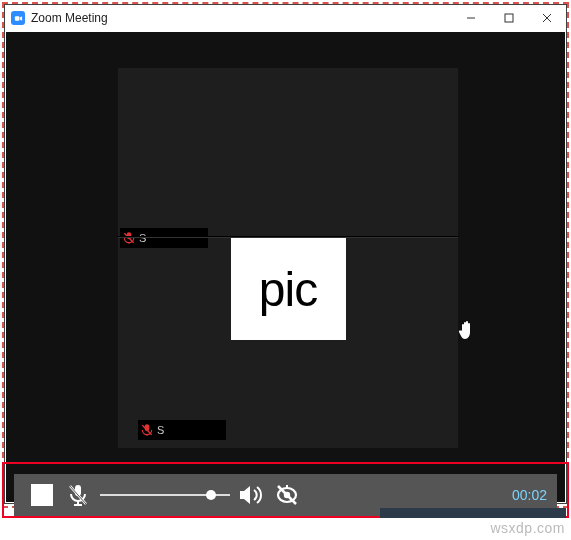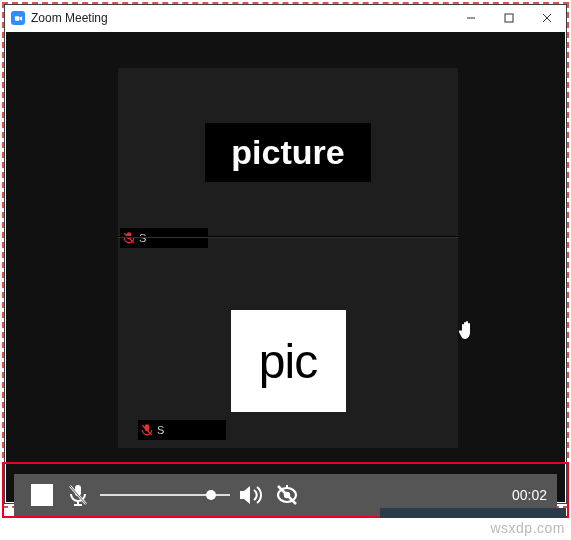--- a/index.html
+++ b/index.html
@@ -10,39 +10,39 @@
   .app-icon { width: 14px; height: 14px; background: #2d8cff; border-radius: 3px; margin-right: 6px; display: flex; align-items: center; justify-content: center; }
   .app-icon svg { width: 9px; height: 9px; }
   .titlebar .spacer { flex: 1; }
   .win-btn { width: 38px; height: 26px; display: flex; align-items: center; justify-content: center; color: #333; font-size: 11px; }
   .client { position: absolute; left: 1px; right: 1px; top: 27px; bottom: 1px; background: #111; }
   .video-pane { position: absolute; left: 112px; top: 36px; width: 340px; height: 380px; background: #1e1e1e; }
   .upper { position: absolute; left: 0; top: 0; right: 0; height: 168px; display: flex; align-items: center; justify-content: center; }
   .picture-box { background: #000; padding: 10px 26px; }
   .picture-box span { color: #fff; font-weight: 900; font-size: 34px; font-family: Arial, sans-serif; }
   .divider { position: absolute; left: 0; right: 0; top: 168px; height: 1px; background: #000; box-shadow: 0 1px 0 #333; }
-  .lower { position: absolute; left: 0; right: 0; top: 170px; bottom: 36px; display: flex; align-items: flex-end; justify-content: center; }
+  .lower { position: absolute; left: 0; right: 0; top: 170px; bottom: 36px; display: flex; align-items: flex-start; justify-content: center; }
   .pic-box { width: 115px; height: 102px; background: #fff; display: flex; align-items: center; justify-content: center; }
   .pic-box span { color: #000; font-size: 48px; font-family: Arial, sans-serif; font-weight: 400; letter-spacing: -1px; }
   .nametag { position: absolute; background: #000; height: 20px; display: flex; align-items: center; padding: 0 6px 0 2px; }
   .nametag .mic-mute { width: 14px; height: 14px; display: flex; align-items: center; justify-content: center; }
   .nametag .nm { color: #ccc; font-size: 11px; margin-left: 3px; }
   .nametag1 { left: 2px; top: 160px; width: 88px; }
   .nametag2 { left: 20px; bottom: 8px; width: 88px; }
   .raise-hand { position: absolute; left: 340px; top: 252px; color: #fff; font-size: 18px; }
   
   .rec-outline { position: absolute; left: 2px; right: 2px; top: 462px; height: 56px; border: 2px solid #e02; }
   .rec-bar { position: absolute; left: 14px; right: 14px; top: 474px; height: 42px; background: #555; display: flex; align-items: center; padding: 0 10px; }
   .rec-btn { width: 36px; height: 36px; display: flex; align-items: center; justify-content: center; color: #fff; }
   .stop-sq { width: 22px; height: 22px; background: #fff; }
   .vslider { flex: 0 0 130px; height: 36px; display: flex; align-items: center; margin: 0 4px; position: relative; }
   .vslider .track { width: 100%; height: 2px; background: #ddd; }
   .vslider .thumb { position: absolute; right: 14px; top: 50%; width: 10px; height: 10px; background: #fff; border-radius: 50%; transform: translateY(-50%); }
   .rec-spacer { flex: 1; }
-  .rec-time { color: #ffffff; font-size: 14px; margin-left: 6px; }
+  .rec-time { color: #7dd3fc; font-size: 14px; margin-left: 6px; }
   .watermark { position: absolute; right: 6px; bottom: 4px; font-size: 14px; color: #bbb; letter-spacing: 0.5px; }
   .bstrip { position: absolute; left: 380px; bottom: 22px; width: 186px; height: 10px; background: #2c3a4a; }
 </style>
 </head>
 <body>
 
 <div class="outer-dashed"></div>
 
 <div class="window">
   <div class="titlebar">
@@ -68,25 +68,20 @@
         <svg width="10" height="10">
           <line x1="1" y1="1" x2="9" y2="9" stroke="#333" stroke-width="1"></line>
           <line x1="9" y1="1" x2="1" y2="9" stroke="#333" stroke-width="1"></line>
         </svg>
       </div>
   </div>
 
   <div class="client">
     <div class="video-pane">
 
-      <div class="upper">
-        <div class="picture-box">
-          <span>picture</span>
-        </div>
-      </div>
 
       <div class="nametag nametag1">
         <span class="mic-mute">
           <svg viewBox="0 0 12 12">
               <rect x="4" y="1" width="4" height="6" rx="2" fill="#d33"></rect>
               <path d="M2 6 a4 4 0 0 0 8 0" stroke="#d33" stroke-width="1" fill="none"></path>
               <line x1="6" y1="10" x2="6" y2="11" stroke="#d33"></line>
               <line x1="2" y1="2" x2="10" y2="10" stroke="#d33" stroke-width="1.2"></line>
             </svg>
         </span>

